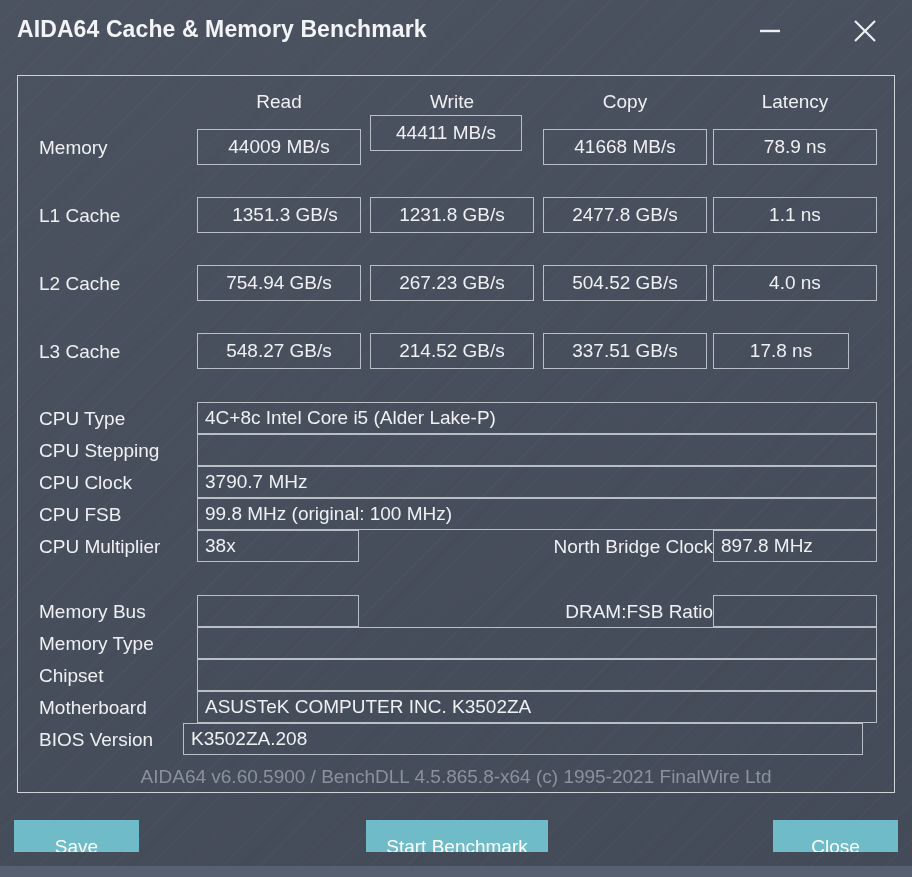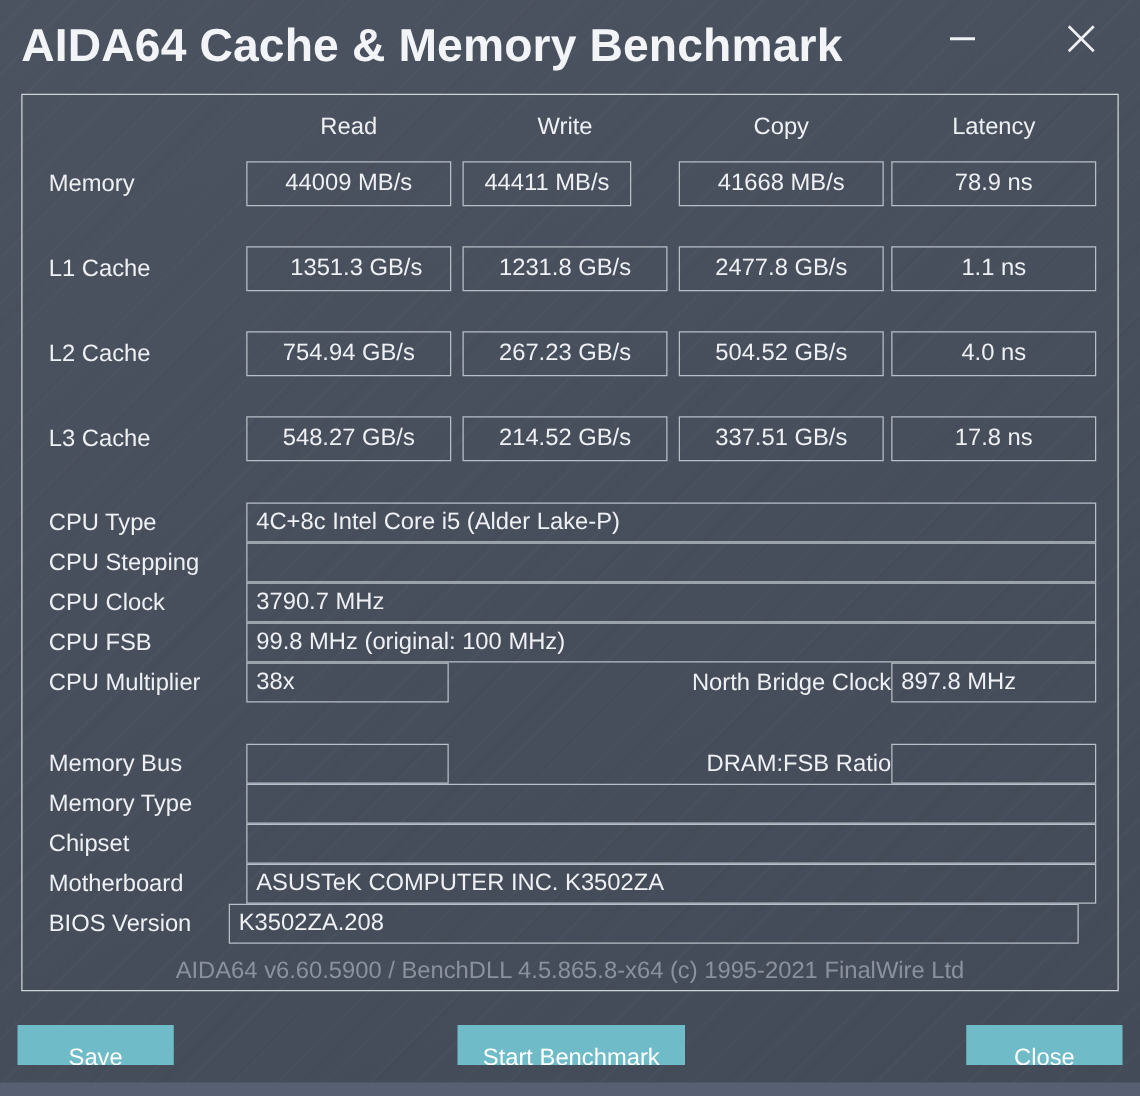--- a/index.html
+++ b/index.html
@@ -41,21 +41,21 @@
   .titlebar {
     position: absolute;
     left: 0; top: 0;
     width: 912px;
     height: 64px;
   }
   .title-text {
     position: absolute;
     left: 17px;
     top: 16px;
-    font-size: 37px;
+    font-size: 23px;
     font-weight: bold;
     color: #f2f4f7;
     letter-spacing: 0.1px;
     white-space: nowrap;
   }
   .win-btn {
     position: absolute;
     width: 48px;
     height: 48px;
     top: 7px;
@@ -196,41 +196,41 @@
 
   <div class="panel">
 
     <div class="col-head" style="left:179px; width:164px;">Read</div>
     <div class="col-head" style="left:352px; width:164px;">Write</div>
     <div class="col-head" style="left:525px; width:164px;">Copy</div>
     <div class="col-head" style="left:695px; width:164px;">Latency</div>
 
     <div class="row-label" style="left:21px; top:55px; width:150px; height:34px;">Memory</div>
     <div class="cell center" style="left:179px; top:53px; width:164px; height:36px;">44009 MB/s</div>
-    <div class="cell center" style="left:352px; top:53px; width:135px; height:36px;">44411 MB/s</div>
+    <div class="cell center" style="left:352px; top:39px; width:152px; height:36px;">44411 MB/s</div>
     <div class="cell center" style="left:525px; top:53px; width:164px; height:36px;">41668 MB/s</div>
     <div class="cell center" style="left:695px; top:53px; width:164px; height:36px;">78.9 ns</div>
 
     <div class="row-label" style="left:21px; top:123px; width:150px; height:34px;">L1 Cache</div>
     <div class="cell center" style="left:179px; top:121px; width:164px; height:36px;padding-left:12px;">1351.3 GB/s</div>
     <div class="cell center" style="left:352px; top:121px; width:164px; height:36px;">1231.8 GB/s</div>
     <div class="cell center" style="left:525px; top:121px; width:164px; height:36px;">2477.8 GB/s</div>
     <div class="cell center" style="left:695px; top:121px; width:164px; height:36px;">1.1 ns</div>
 
     <div class="row-label" style="left:21px; top:191px; width:150px; height:34px;">L2 Cache</div>
     <div class="cell center" style="left:179px; top:189px; width:164px; height:36px;">754.94 GB/s</div>
     <div class="cell center" style="left:352px; top:189px; width:164px; height:36px;">267.23 GB/s</div>
     <div class="cell center" style="left:525px; top:189px; width:164px; height:36px;">504.52 GB/s</div>
     <div class="cell center" style="left:695px; top:189px; width:164px; height:36px;">4.0 ns</div>
 
     <div class="row-label" style="left:21px; top:259px; width:150px; height:34px;">L3 Cache</div>
     <div class="cell center" style="left:179px; top:257px; width:164px; height:36px;">548.27 GB/s</div>
     <div class="cell center" style="left:352px; top:257px; width:164px; height:36px;">214.52 GB/s</div>
     <div class="cell center" style="left:525px; top:257px; width:164px; height:36px;">337.51 GB/s</div>
-    <div class="cell center" style="left:695px; top:257px; width:164px; height:36px;">17.8 ns</div>
+    <div class="cell center" style="left:695px; top:257px; width:136px; height:36px;">17.8 ns</div>
 
     <div class="row-label" style="left:21px; top:327px; width:160px; height:32px;">CPU Type</div>
     <div class="cell left" style="left:179px; top:326px; width:680px; height:32px;">4C+8c Intel Core i5  (Alder Lake-P)</div>
 
     <div class="row-label" style="left:21px; top:359px; width:160px; height:32px;">CPU Stepping</div>
     <div class="cell left" style="left:179px; top:358px; width:680px; height:32px;"></div>
 
     <div class="row-label" style="left:21px; top:391px; width:160px; height:32px;">CPU Clock</div>
     <div class="cell left" style="left:179px; top:390px; width:680px; height:32px;">3790.7 MHz</div>
 

